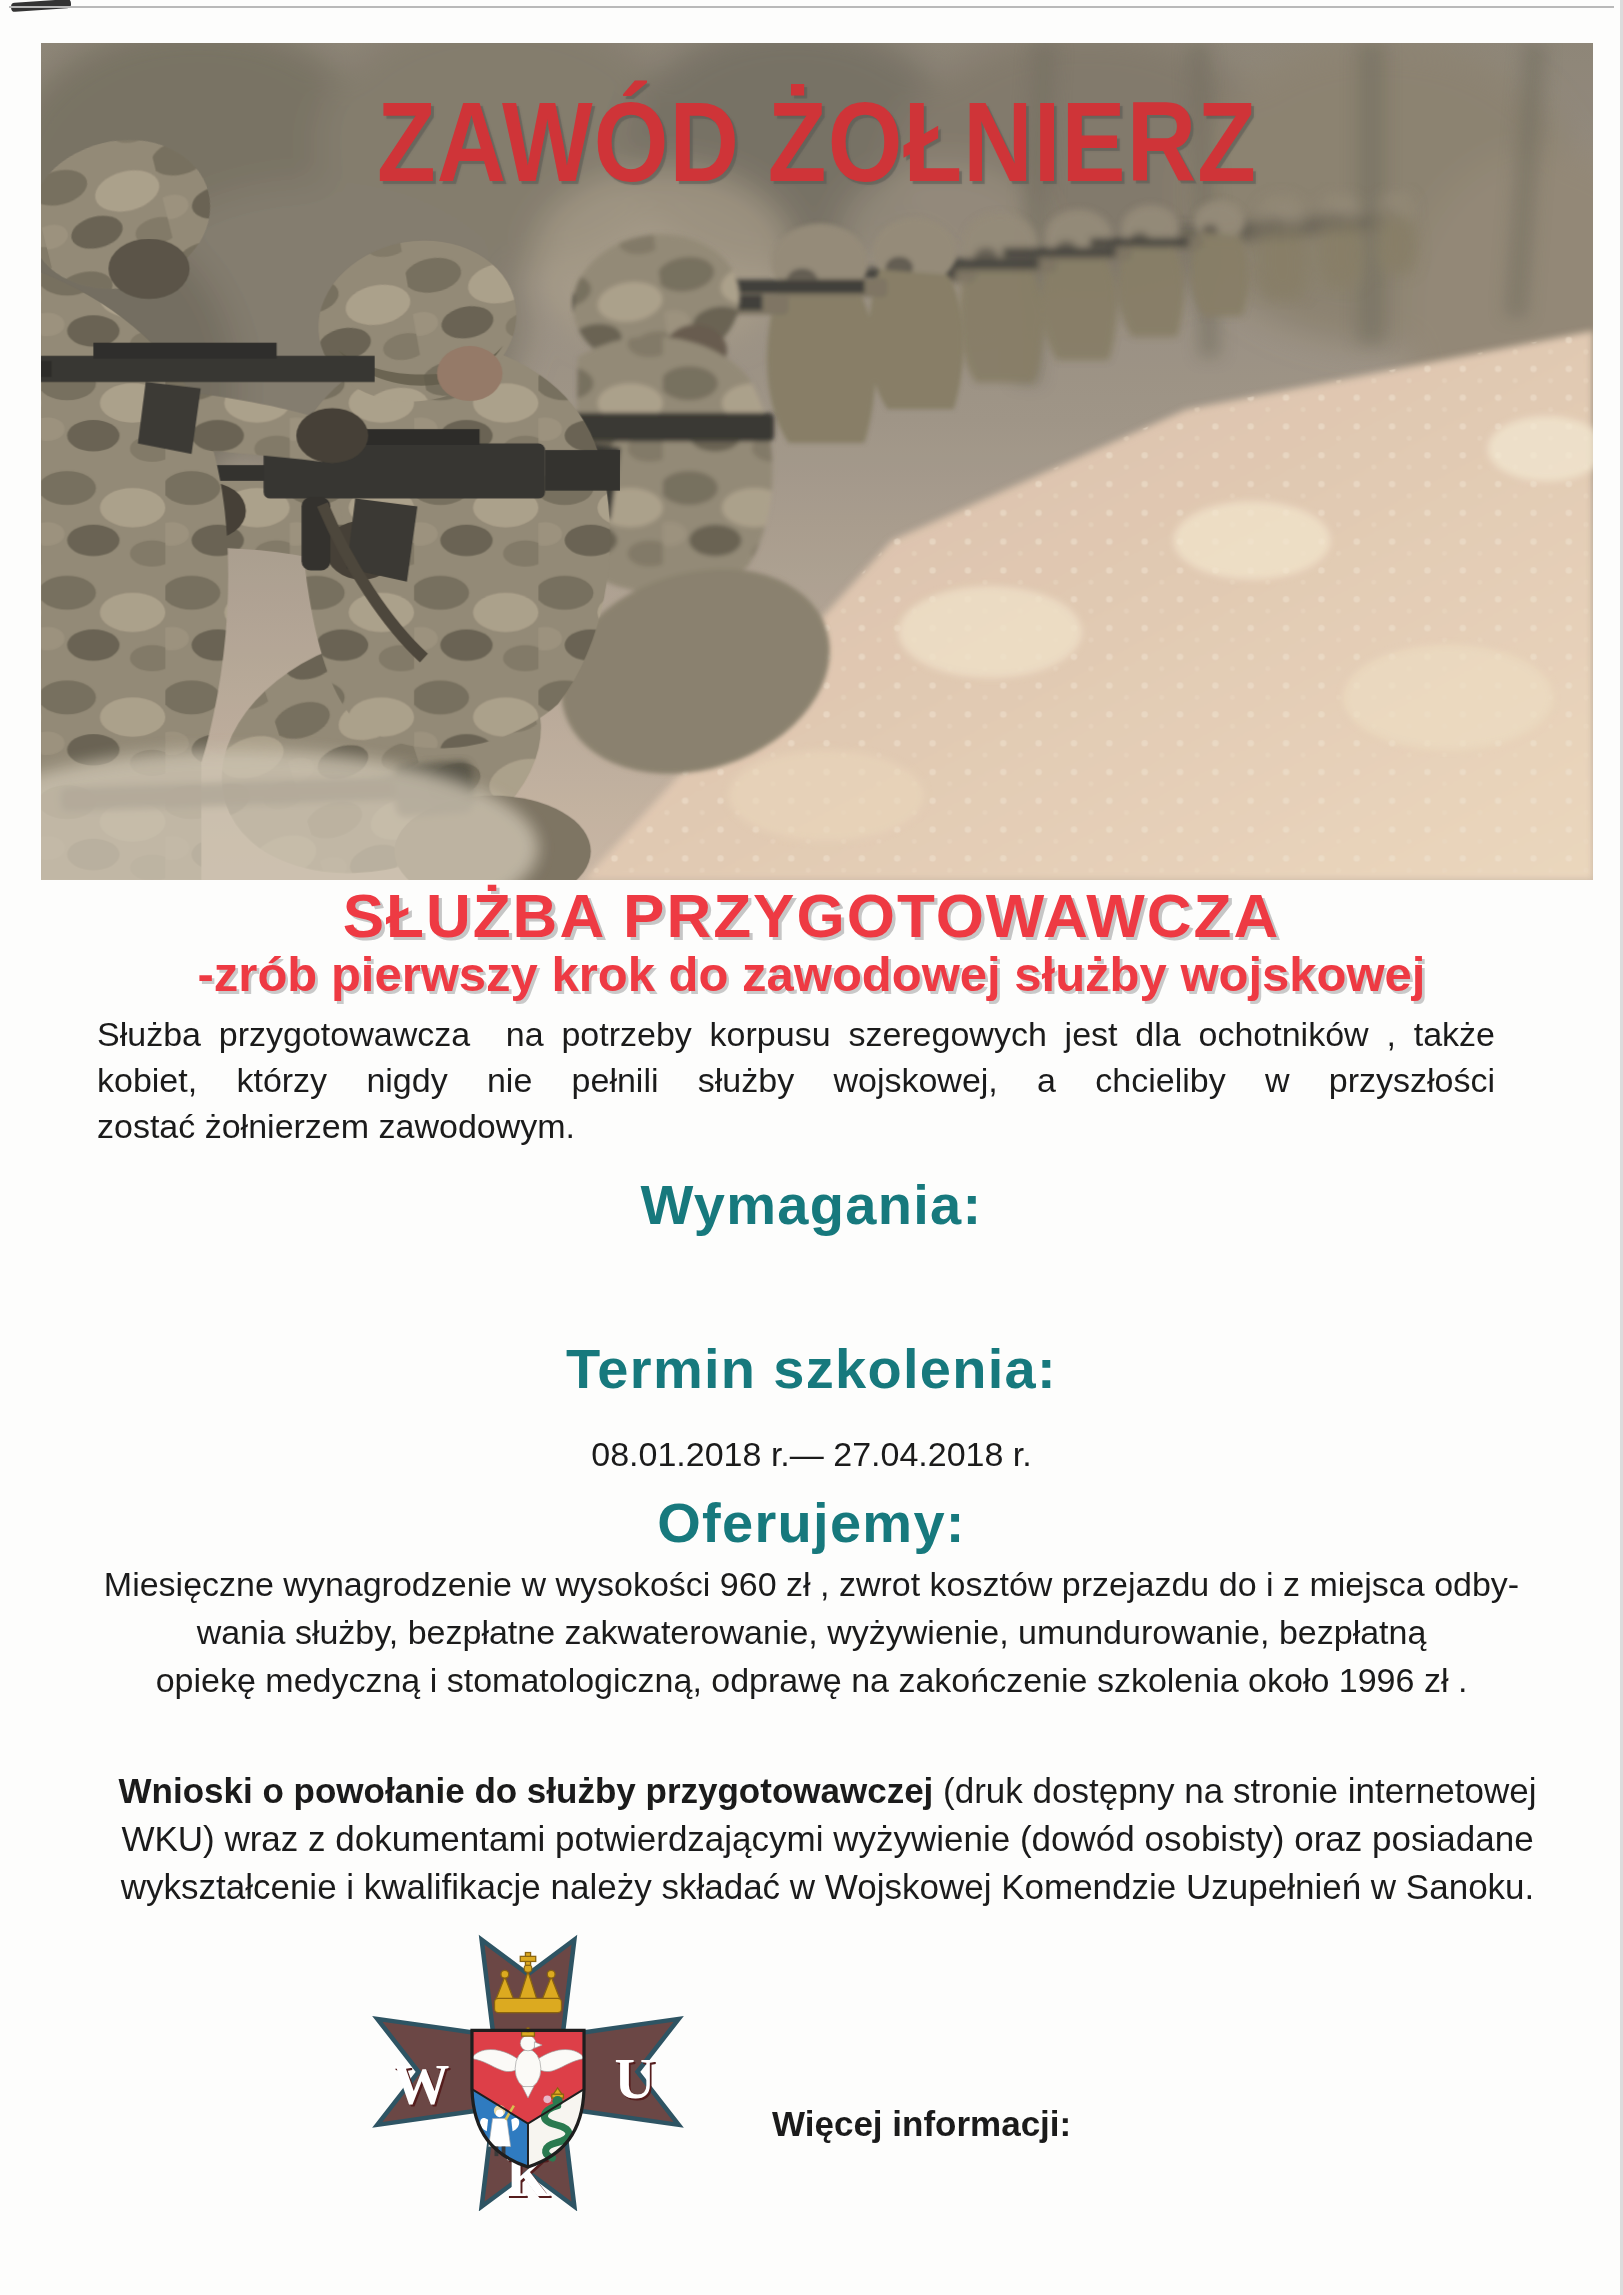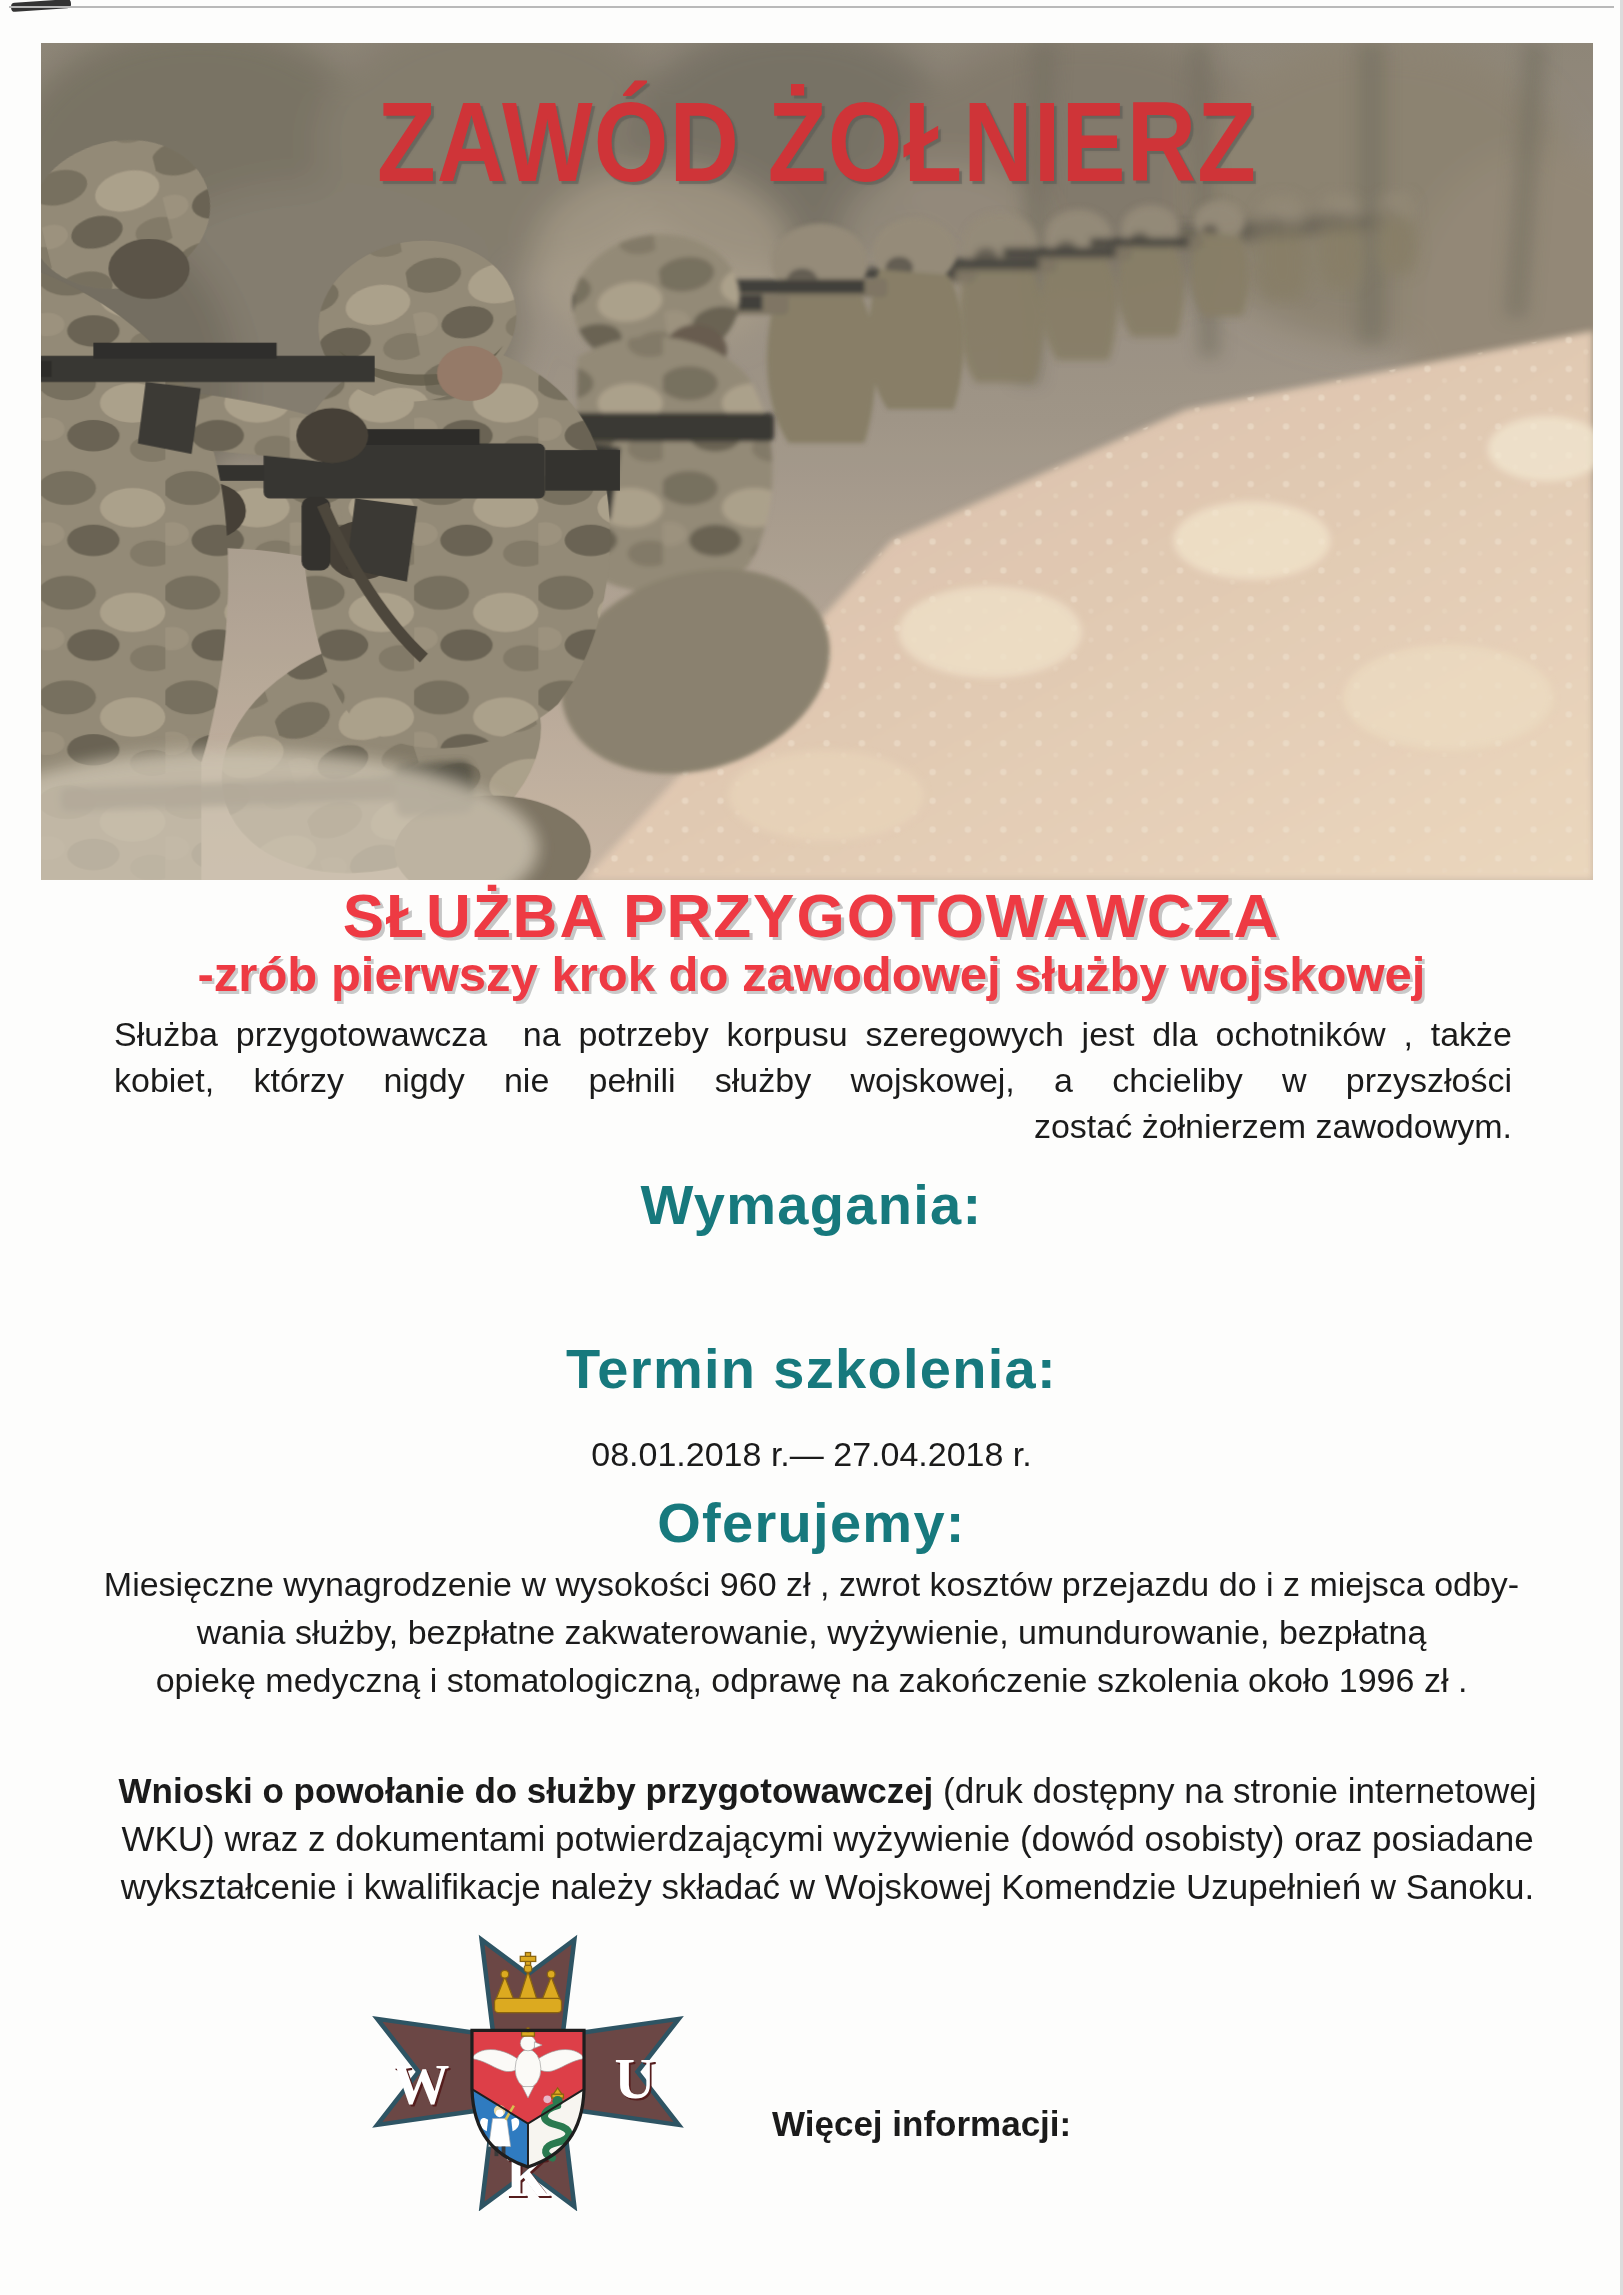--- a/index.html
+++ b/index.html
@@ -20,23 +20,23 @@
   
   .h-main{position:absolute;top:885px;width:100%;text-align:center;font-weight:700;
           font-size:62px;letter-spacing:2px;color:var(--color-red,#ee3a43);
           text-shadow:3.3px 3.3px 0 #c6c6c6;line-height:1;}
   .h-sub{position:absolute;top:950px;width:100%;text-align:center;font-weight:700;
          font-size:49px;color:var(--color-red,#ee3a43);text-shadow:2.6px 2.6px 0 #c9c9c9;line-height:1;}
   .h-teal{position:absolute;width:100%;text-align:center;font-weight:700;font-size:56px;
           letter-spacing:1.3px;color:var(--color-teal,#17797d);line-height:1;}
   .h-wym{top:1177px;} .h-ter{top:1341px;} .h-ofe{top:1495px;}
   
-  .intro{position:absolute;left:114px;top:1011px;width:1398px;font-size:34px;line-height:46px;}
+  .intro{position:absolute;left:97px;top:1011px;width:1398px;font-size:34px;line-height:46px;}
   .jline{text-align:justify;text-align-last:justify;white-space:nowrap;}
-  .lline{text-align:right;}
+  .lline{text-align:left;}
   .cblock{position:absolute;left:0;width:100%;text-align:center;font-size:34px;}
   .req{top:1236px;line-height:55px;}
   .date{top:1435px;}
   .offer{top:1560px;line-height:48px;}
   .app{top:1767px;line-height:48px;font-size:35px;margin-left:16px;}
   .keep{white-space:pre-wrap;}
   .b{font-weight:700;}
   
   .emblem{position:absolute;left:367px;top:1927px;width:322px;height:284px;}
   .contact{position:absolute;left:772px;top:1966px;font-size:35px;font-weight:700;

